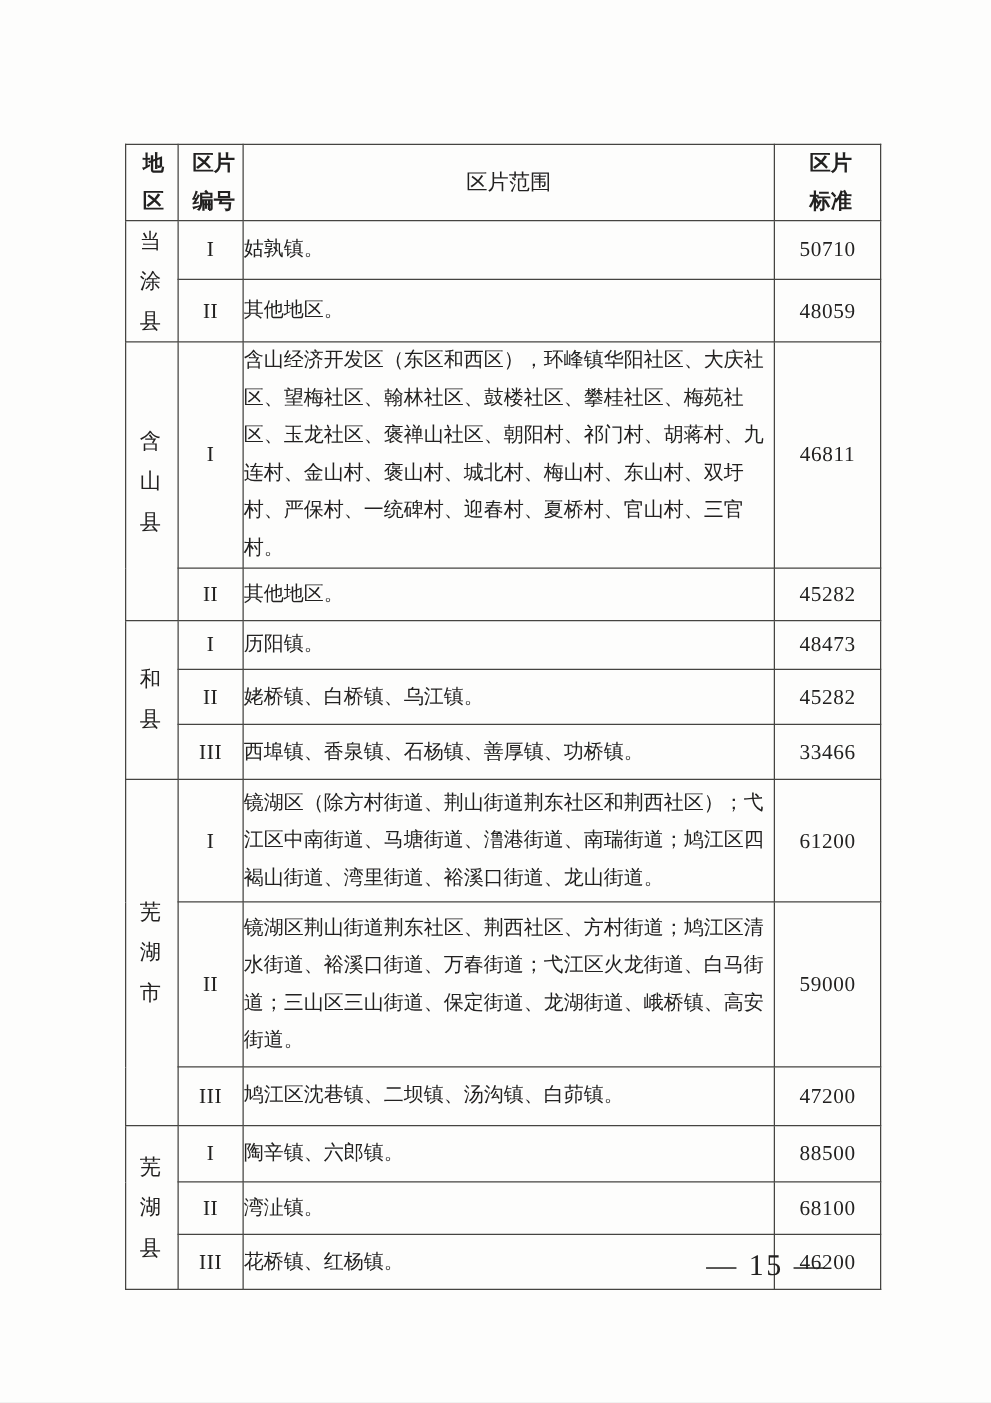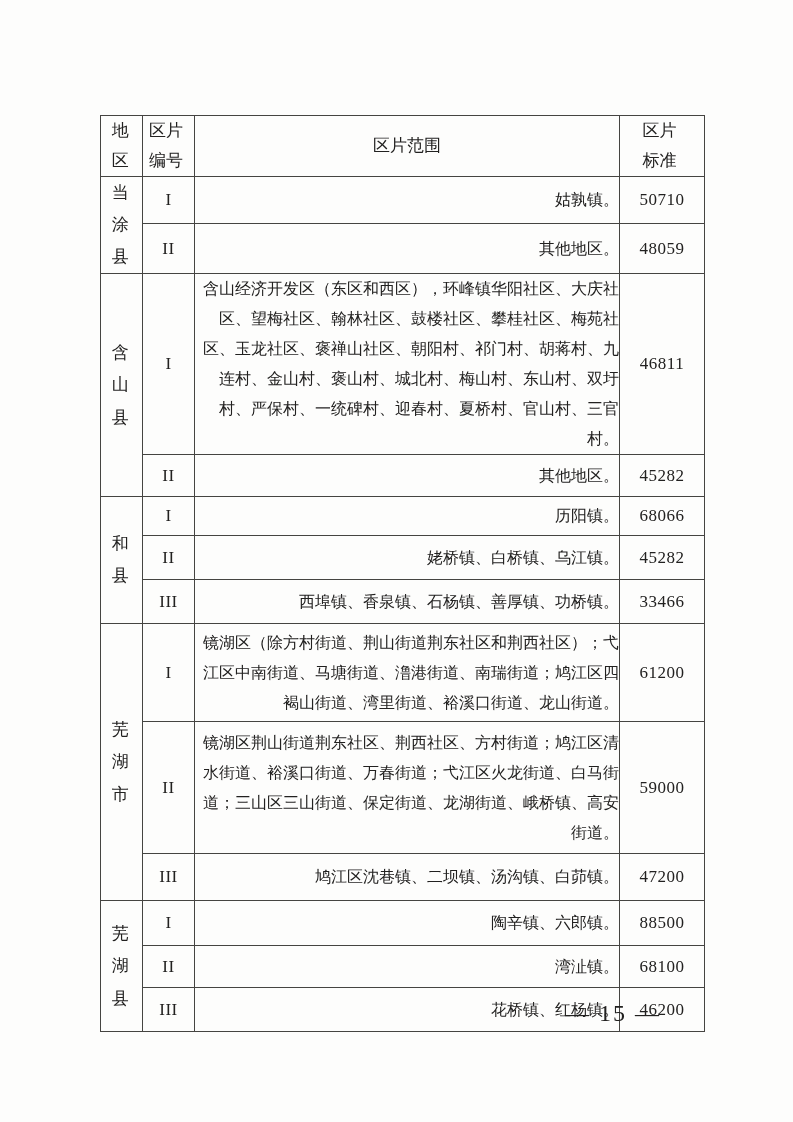--- a/index.html
+++ b/index.html
@@ -38,21 +38,22 @@
     font-weight: normal;
   }
   th.hdr {
     font-size: 17px;
     text-align: center;
     line-height: 1.75;
   }
   .stack {
     margin: 0 auto;
     word-break: break-all;
-    text-align: left;
+    text-align: right;
+    font-weight: bold;
   }
   .stack.w1 { width: 1.15em; }
   .stack.w2 { width: 2.3em; }
 
   td.region {
     text-align: left;
     font-size: 17px;
   }
   td.region .vtext {
     width: 1.15em;
@@ -62,21 +63,21 @@
   }
   td.no {
     text-align: center;
     font-size: 17px;
     letter-spacing: 0.5px;
   }
   td.scope {
     font-size: 16px;
     line-height: 30px;
     padding: 2px 4px 2px 5px;
-    text-align: right;
+    text-align: left;
   }
   td.std {
     text-align: center;
     font-size: 17px;
     letter-spacing: 0.5px;
   }
   .page-number {
     position: absolute;
     top: 1000px;
     left: 558px;
@@ -144,21 +145,21 @@
         <td class="scope">其他地区。</td>
         <td class="std">45282</td>
       </tr>
 
       <tr style="height:39px">
         <td class="region" rowspan="3">
           <div class="vtext">和县</div>
         </td>
         <td class="no">I</td>
         <td class="scope">历阳镇。</td>
-        <td class="std">68066</td>
+        <td class="std">48473</td>
       </tr>
       <tr style="height:44px">
         <td class="no">II</td>
         <td class="scope">姥桥镇、白桥镇、乌江镇。</td>
         <td class="std">45282</td>
       </tr>
       <tr style="height:44px">
         <td class="no">III</td>
         <td class="scope">西埠镇、香泉镇、石杨镇、善厚镇、功桥镇。</td>
         <td class="std">33466</td>

